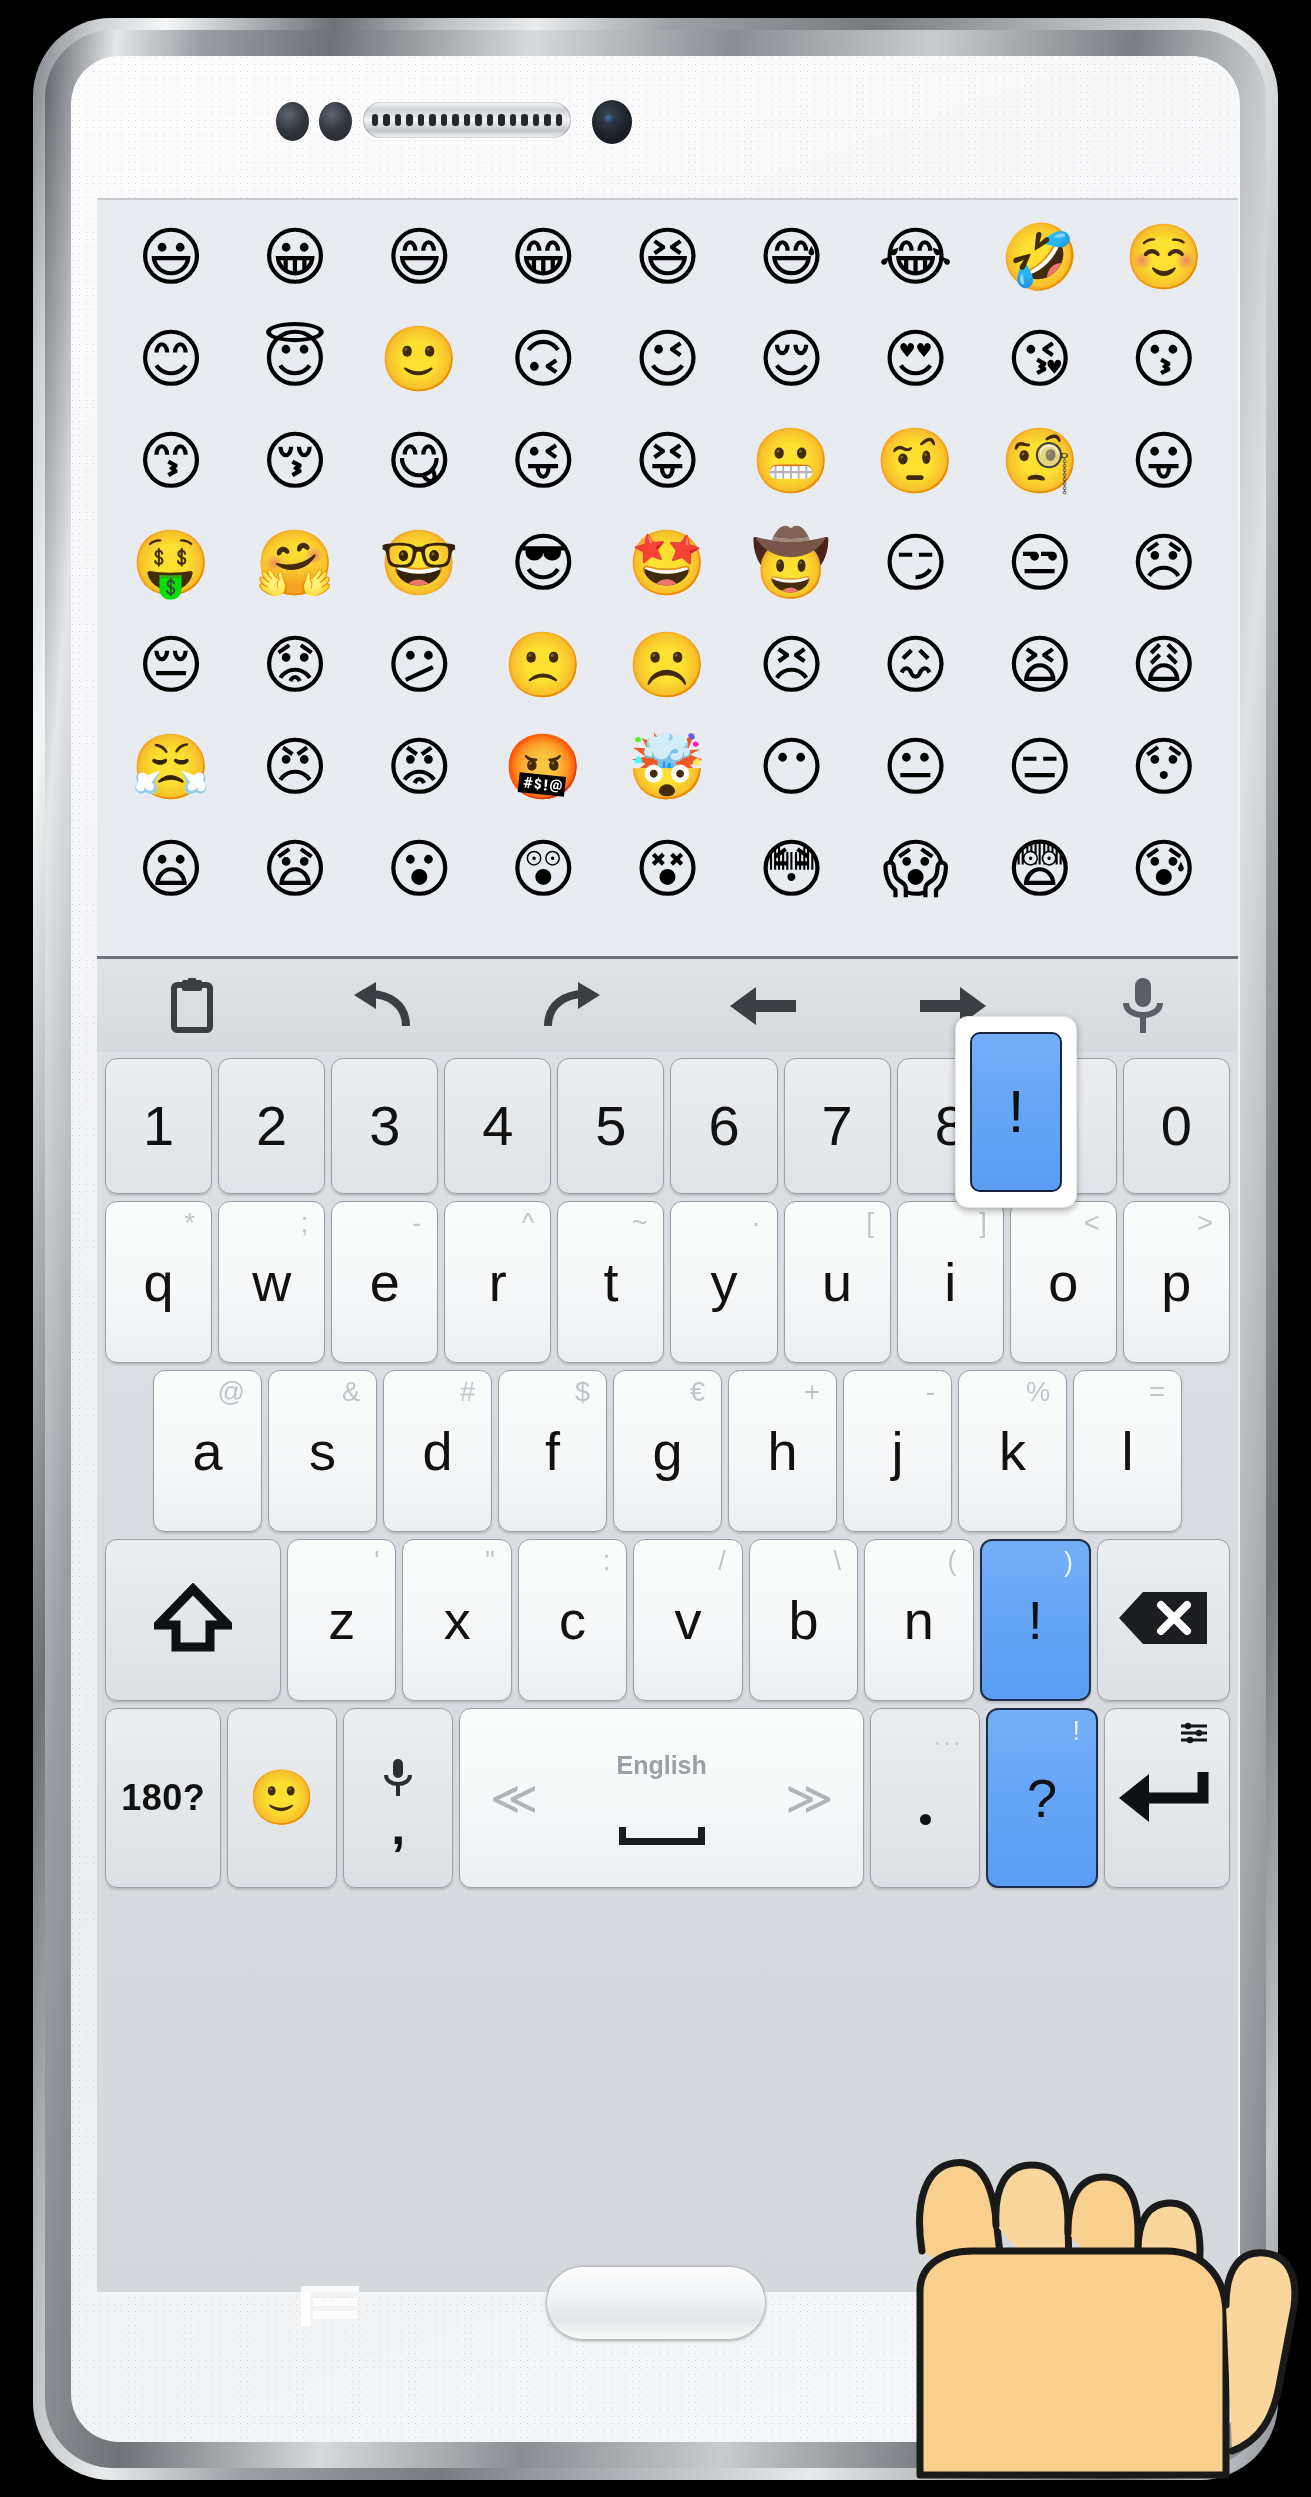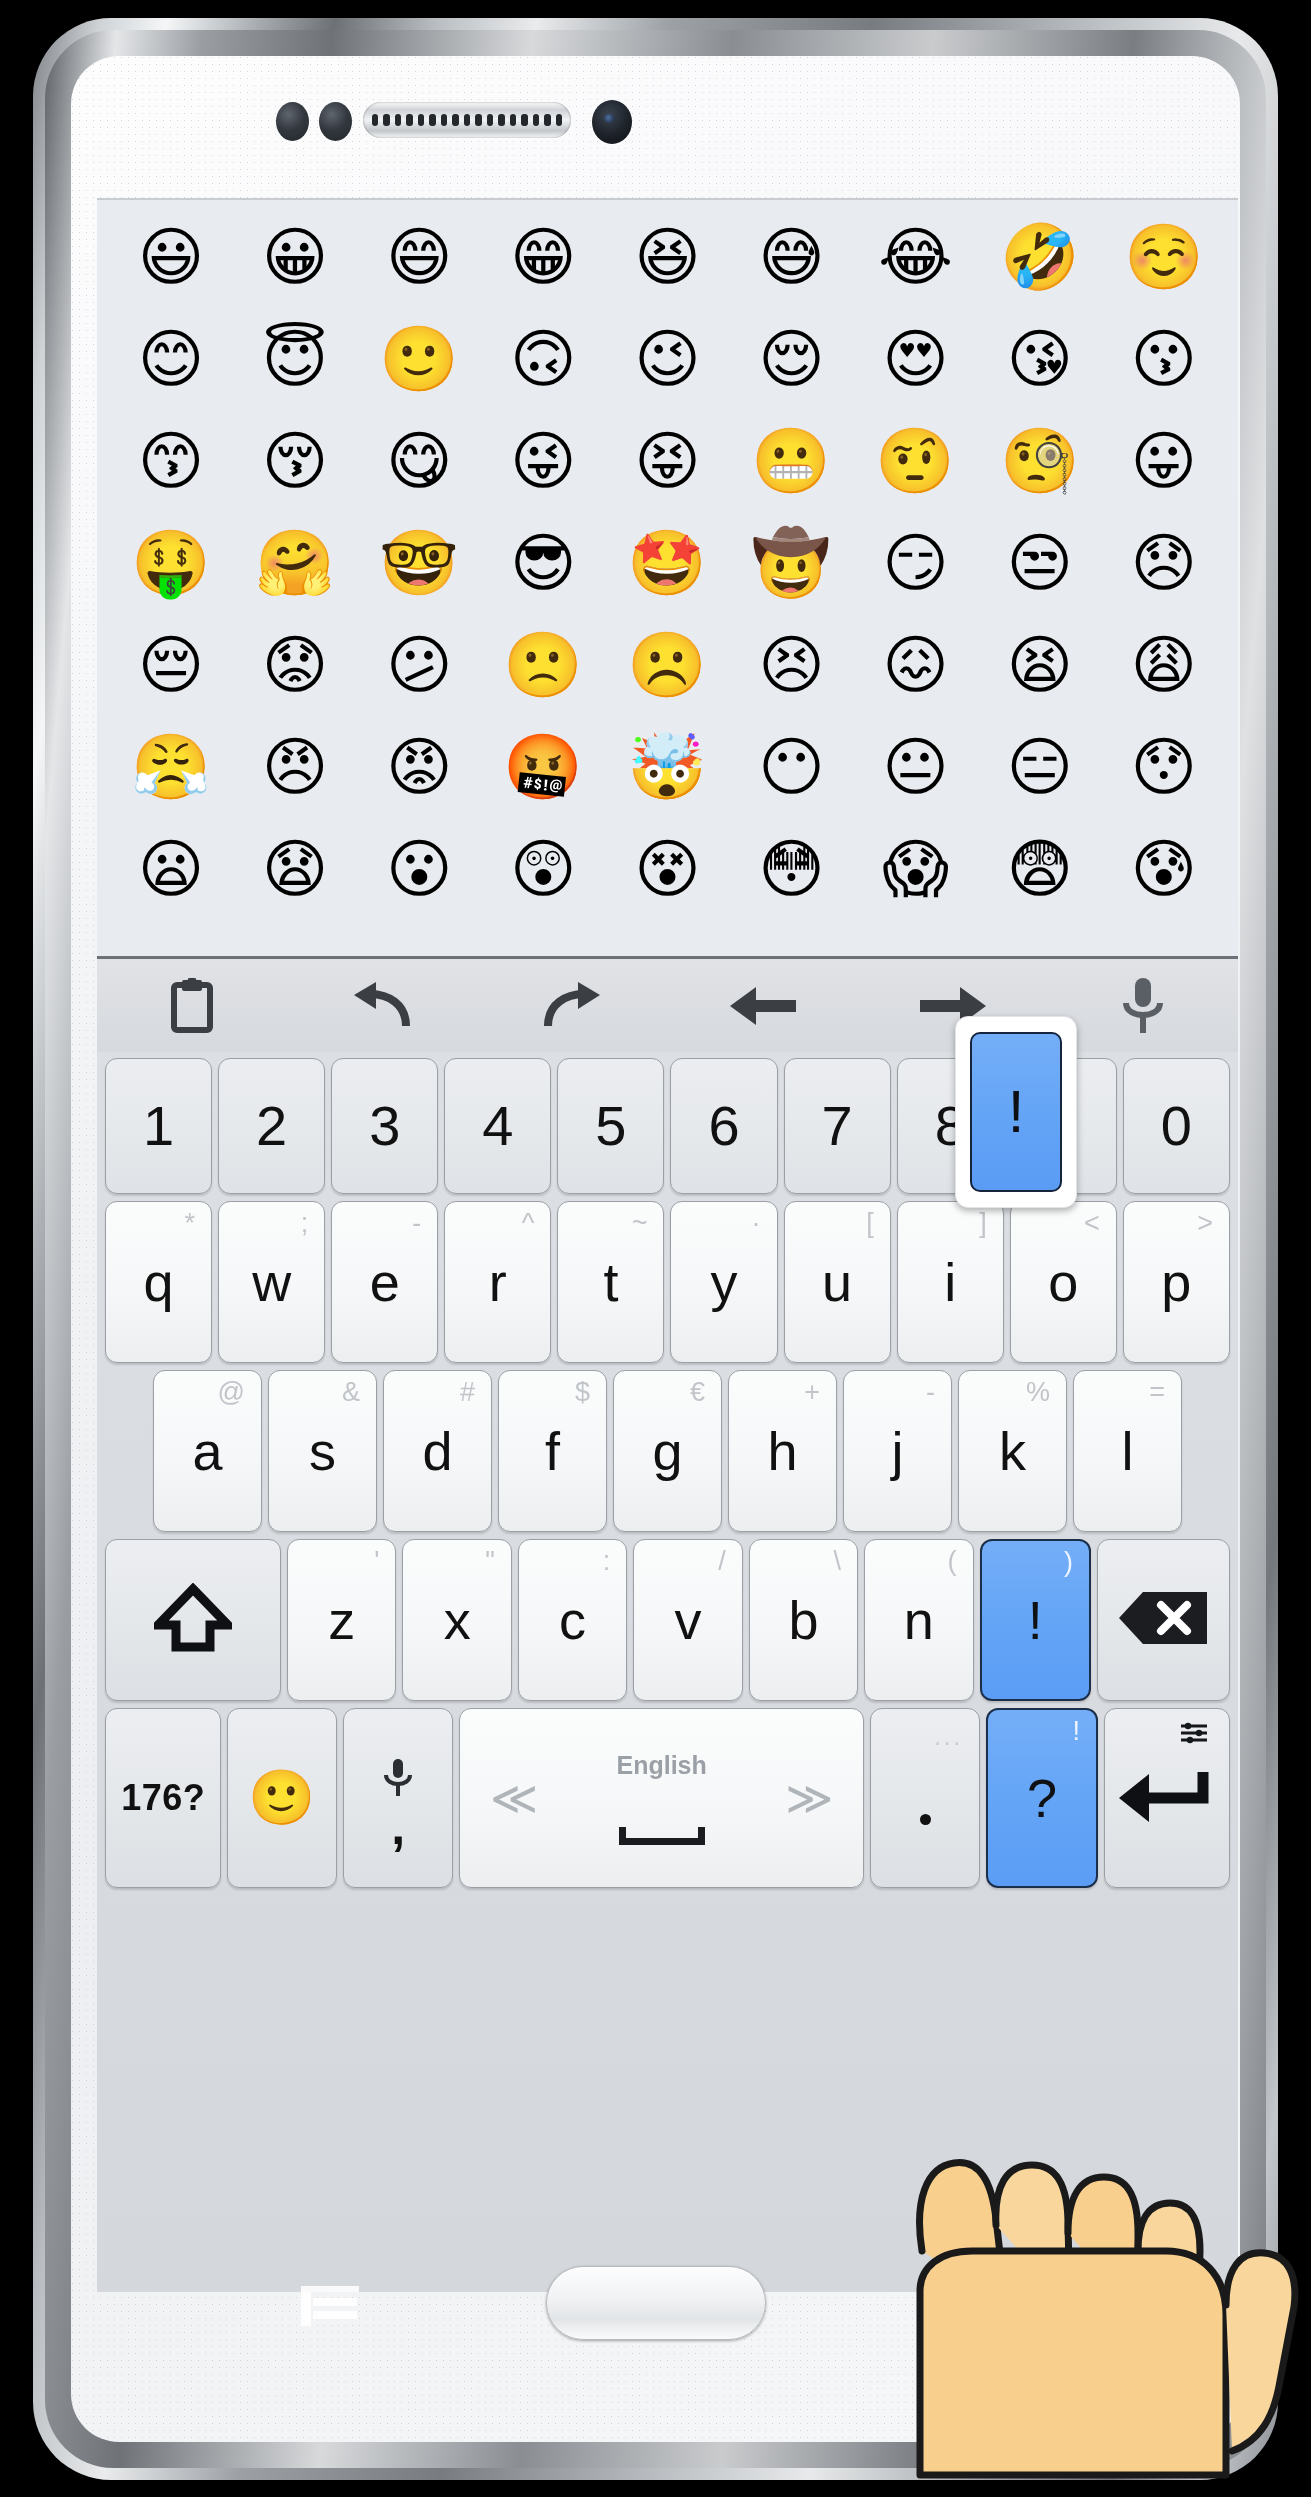--- a/index.html
+++ b/index.html
@@ -581,21 +581,21 @@
             <div id="key-popup">
               <div class="pop-inner">
                 <span>!</span>
               </div>
             </div>
           </div>
 
           <div class="kb-row" id="row-bot">
 
             <div class="key gray flex-123 k123">
-              <span class="main">176?</span>
+              <span class="main">180?</span>
             </div>
 
             <div class="key gray">
               <span class="emoji-key-face">🙂</span>
             </div>
 
             <div class="key gray">
               <div class="mic-comma">
                 <span>
                   <svg width="30" height="44" viewBox="0 0 30 44">

